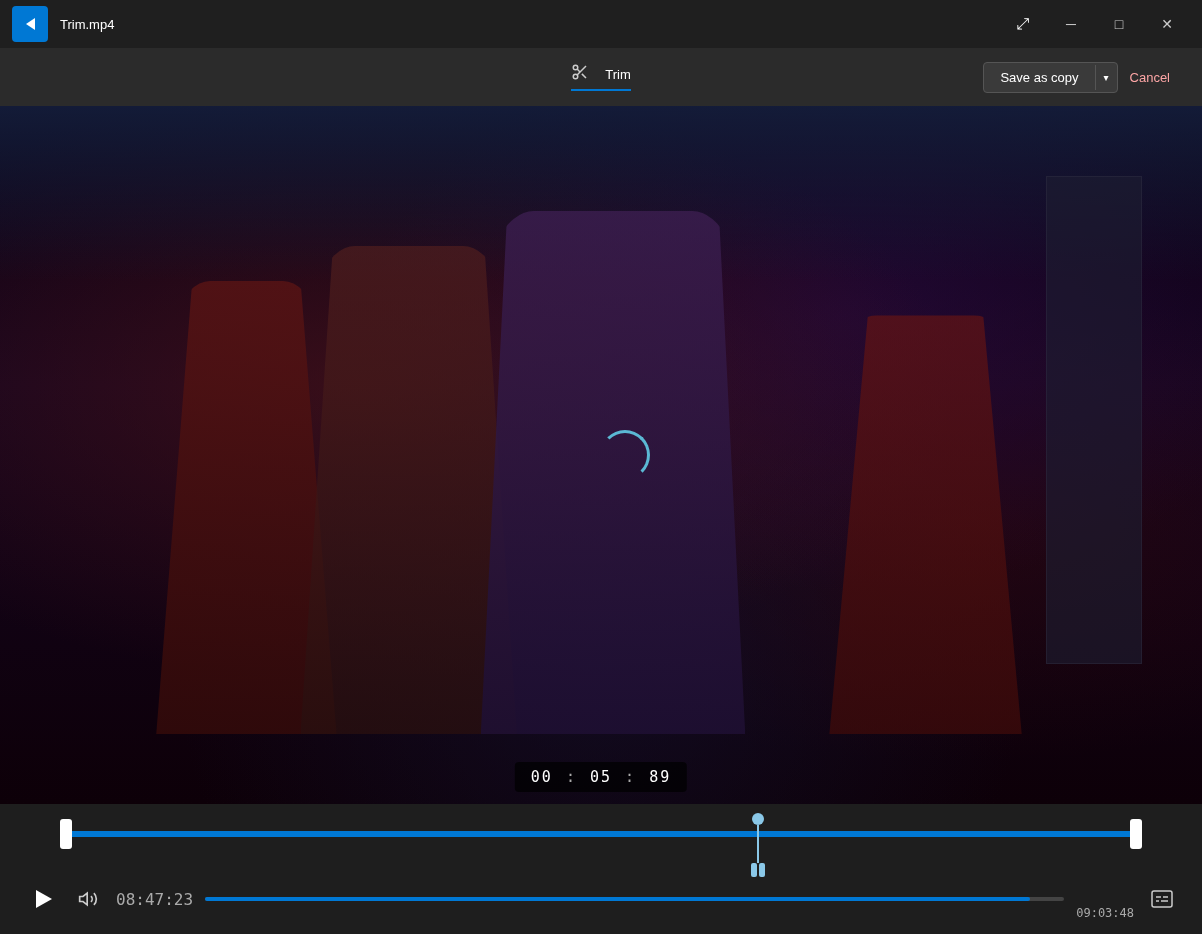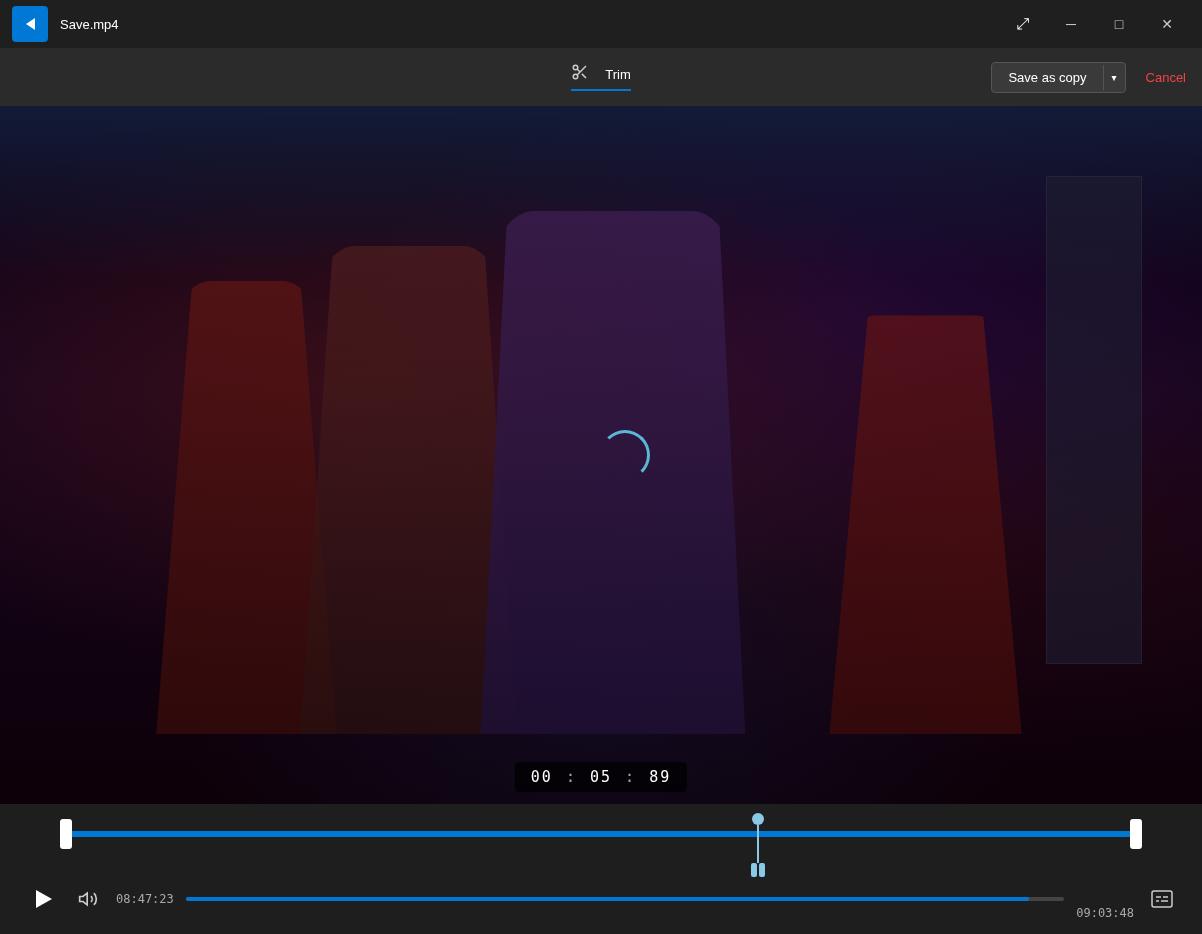--- a/index.html
+++ b/index.html
@@ -102,24 +102,23 @@
       font-size: 13px;
       color: #fff;
     }
     .trim-underline {
       height: 2px;
       background: #0078d4;
       width: 100%;
     }
     .toolbar-right {
       position: absolute;
-      right: 4px;
-      display: flex;
-      align-items: center;
-      gap: 8px;
+      right: 20px;
+      display: flex;
+      align-items: center;
     }
     .save-copy-btn {
       display: flex;
       align-items: center;
       background: #3a3a3a;
       border: 1px solid #555;
       border-radius: 4px;
       overflow: hidden;
       cursor: pointer;
     }
@@ -139,21 +138,21 @@
       border-top: none;
       border-right: none;
       border-bottom: none;
       cursor: pointer;
       color: #fff;
       font-size: 10px;
     }
     .cancel-btn {
       background: transparent;
       border: none;
-      color: #ef4444;
+      color: #fca5a5;
       font-size: 13px;
       cursor: pointer;
       padding: 7px 12px;
     }
 
     
     .video-area {
       width: 100%;
       height: calc(934px - 48px - 58px - 130px);
       background: #0d0d0d;
@@ -404,21 +403,21 @@
       display: flex;
       align-items: center;
       justify-content: center;
       width: 32px;
       height: 32px;
       cursor: pointer;
       background: transparent;
       border: none;
     }
     .time-left {
-      font-size: 12px;
+      font-size: 16px;
       color: #aaa;
       font-family: monospace;
       white-space: nowrap;
     }
     .progress-bar-wrap {
       flex: 1;
       height: 4px;
       background: #444;
       border-radius: 2px;
       cursor: pointer;
@@ -454,21 +453,21 @@
       font-size: 16px;
     }
   </style>
 </head>
 <body>
 
 <div class="titlebar">
   <div class="back-btn">
     <div class="back-arrow"></div>
   </div>
-  <span class="title-text">Save.mp4</span>
+  <span class="title-text">Trim.mp4</span>
   <div class="window-controls">
     <button class="fullscreen-btn">
       <span style="font-size:16px;">⤢</span>
     </button>
     <button class="win-btn">
       <span>─</span>
     </button>
     <button class="win-btn">
       <span>□</span>
     </button>

